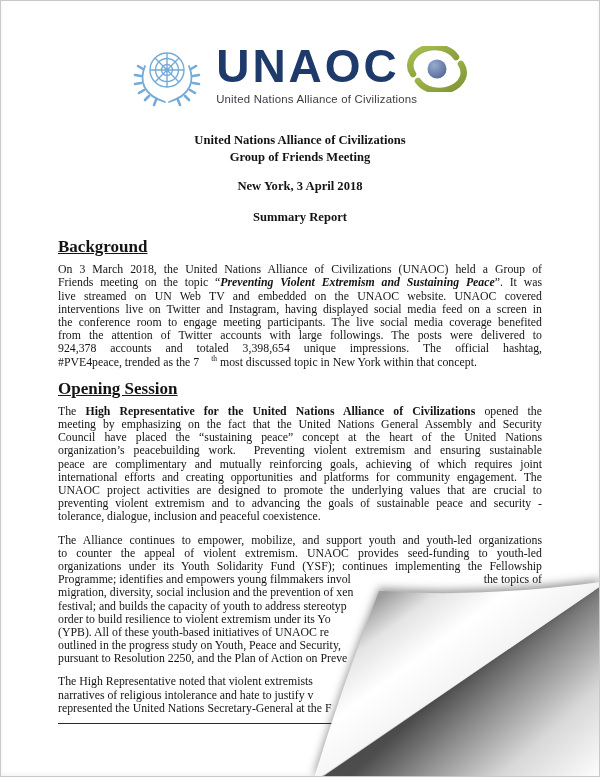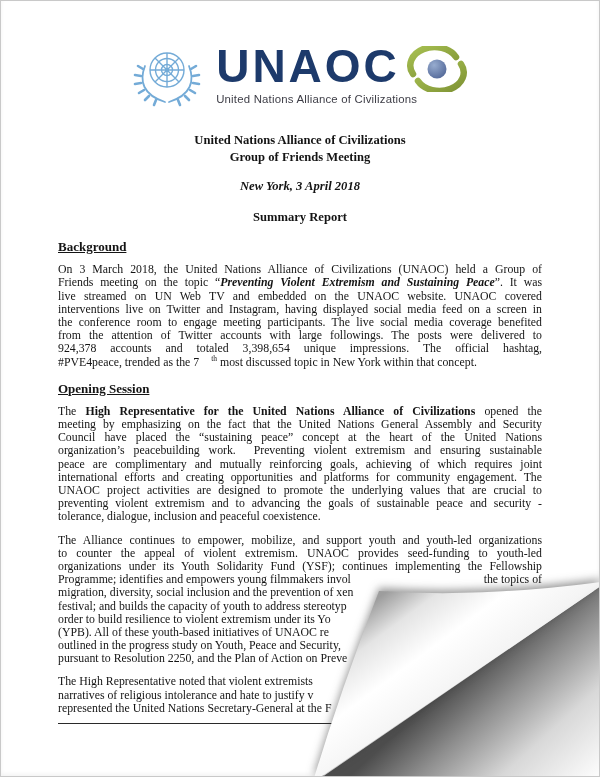--- a/index.html
+++ b/index.html
@@ -17,26 +17,26 @@
     font-family:"Liberation Sans",sans-serif;font-weight:bold;font-size:46px;
     line-height:42px;letter-spacing:3px;color:var(--unaoc-navy,#1d3a6b);
   }
   .swirl{margin-left:5px;margin-top:1px;}
   .tagline{
     font-family:"Liberation Sans",sans-serif;font-size:11.4px;color:#3d3d46;
     letter-spacing:0.2px;margin-top:1px;
   }
   
   .title-block{text-align:center;margin-top:23px;font-weight:bold;font-size:12.6px;line-height:16.5px;}
-  .dateline{margin-top:13px;font-style:italic;}
+  .dateline{margin-top:13px;}
   .doctype{margin-top:14px;}
   
   #sections{margin:15px 57px 0 57px;font-size:11.8px;line-height:13.2px;}
   .heading{
-    font-size:13px;font-weight:bold;text-decoration:underline;
+    font-size:17px;font-weight:bold;text-decoration:underline;
     margin:13px 0 10px 0;
   }
   .para{margin:0 0 10px 0;}
   .line{height:13.2px;line-height:13.2px;}
   .line.fill{text-align:justify;text-align-last:justify;text-justify:inter-word;}
   .line.split{display:flex;justify-content:space-between;align-items:flex-end;}
   .b{font-weight:bold;} .i{font-style:italic;}
   sup{font-size:7.5px;line-height:0;vertical-align:super;padding-left:12px;}
   
   .footnote-rule{position:absolute;left:57px;top:722px;width:428px;border-top:1.3px solid #2a2a2a;}

